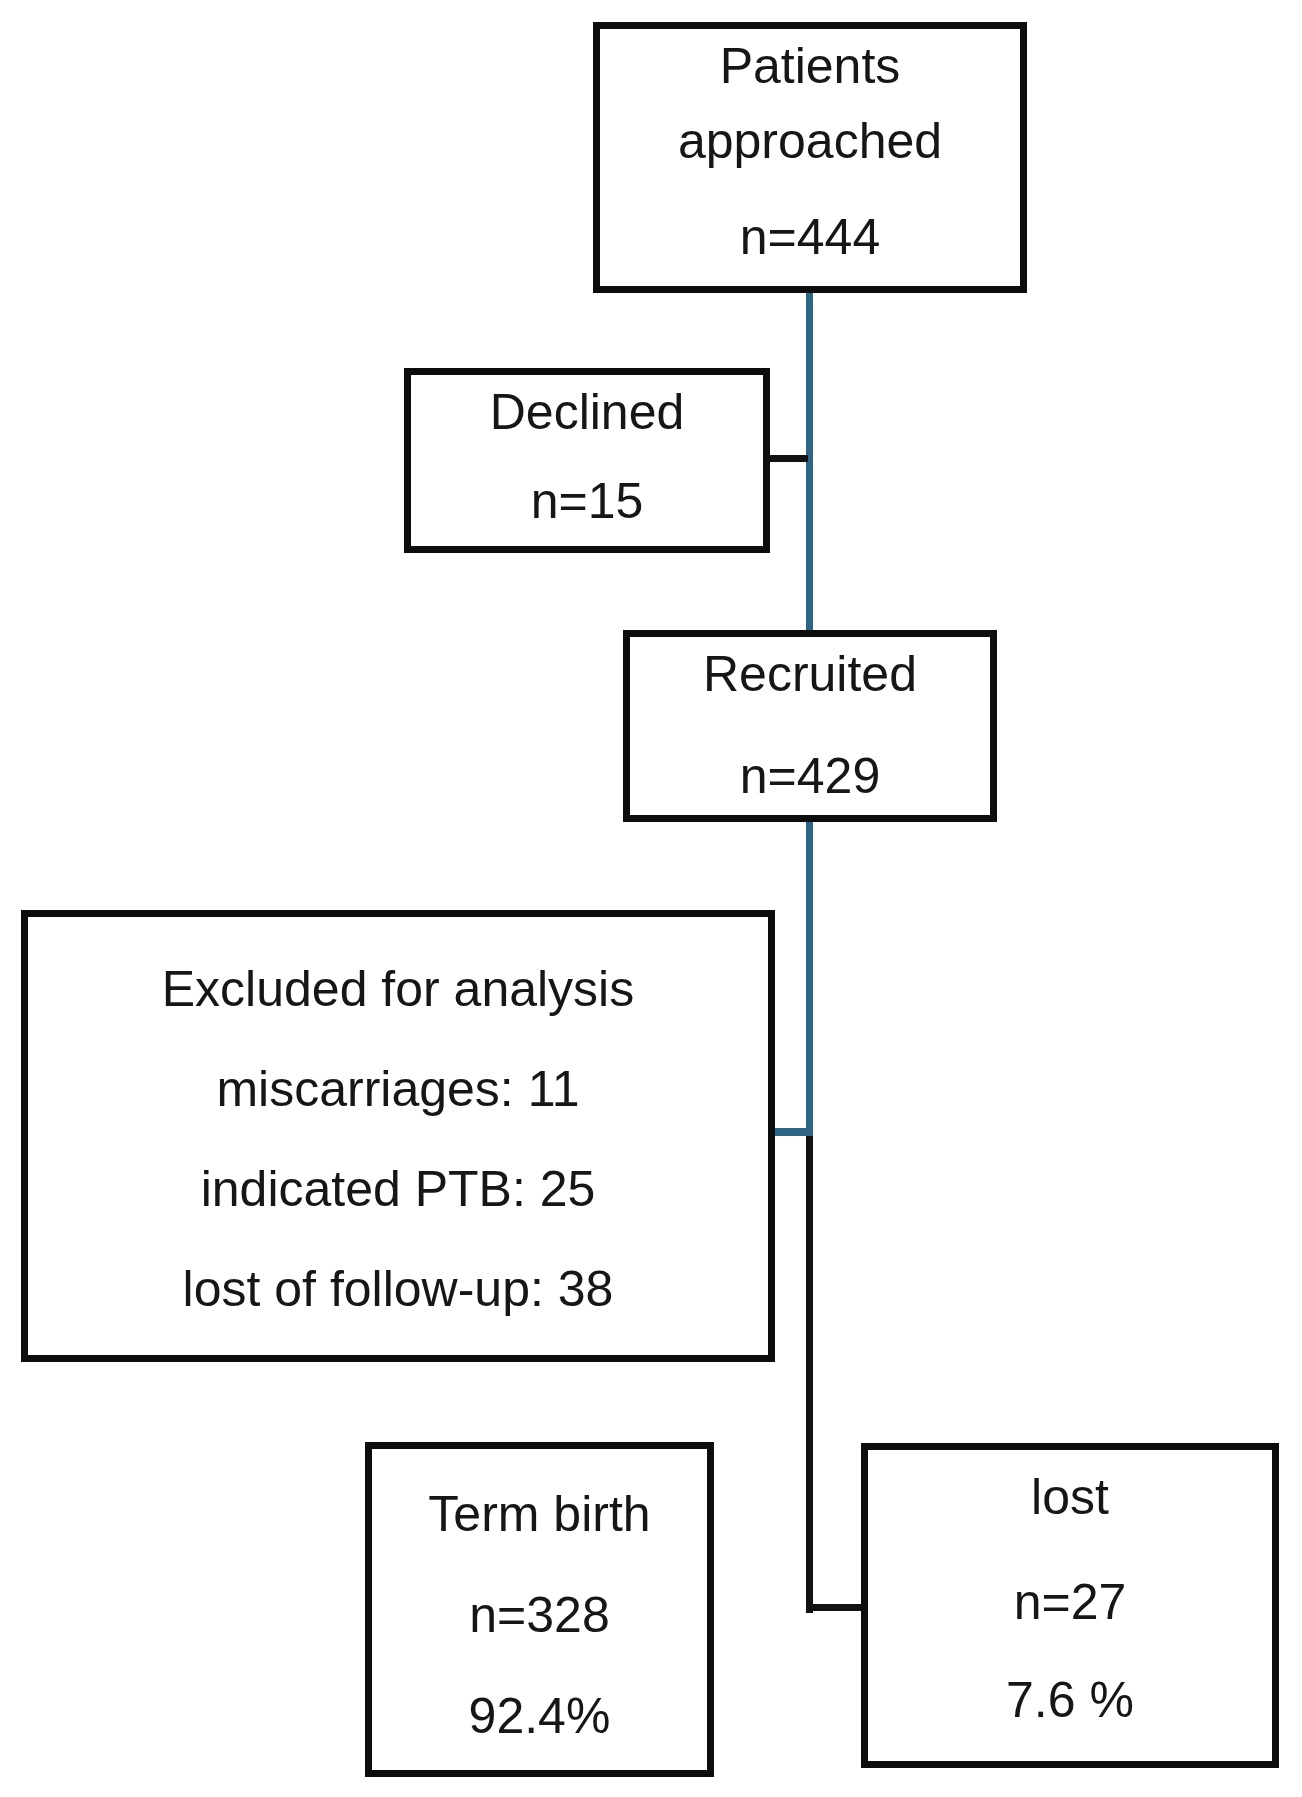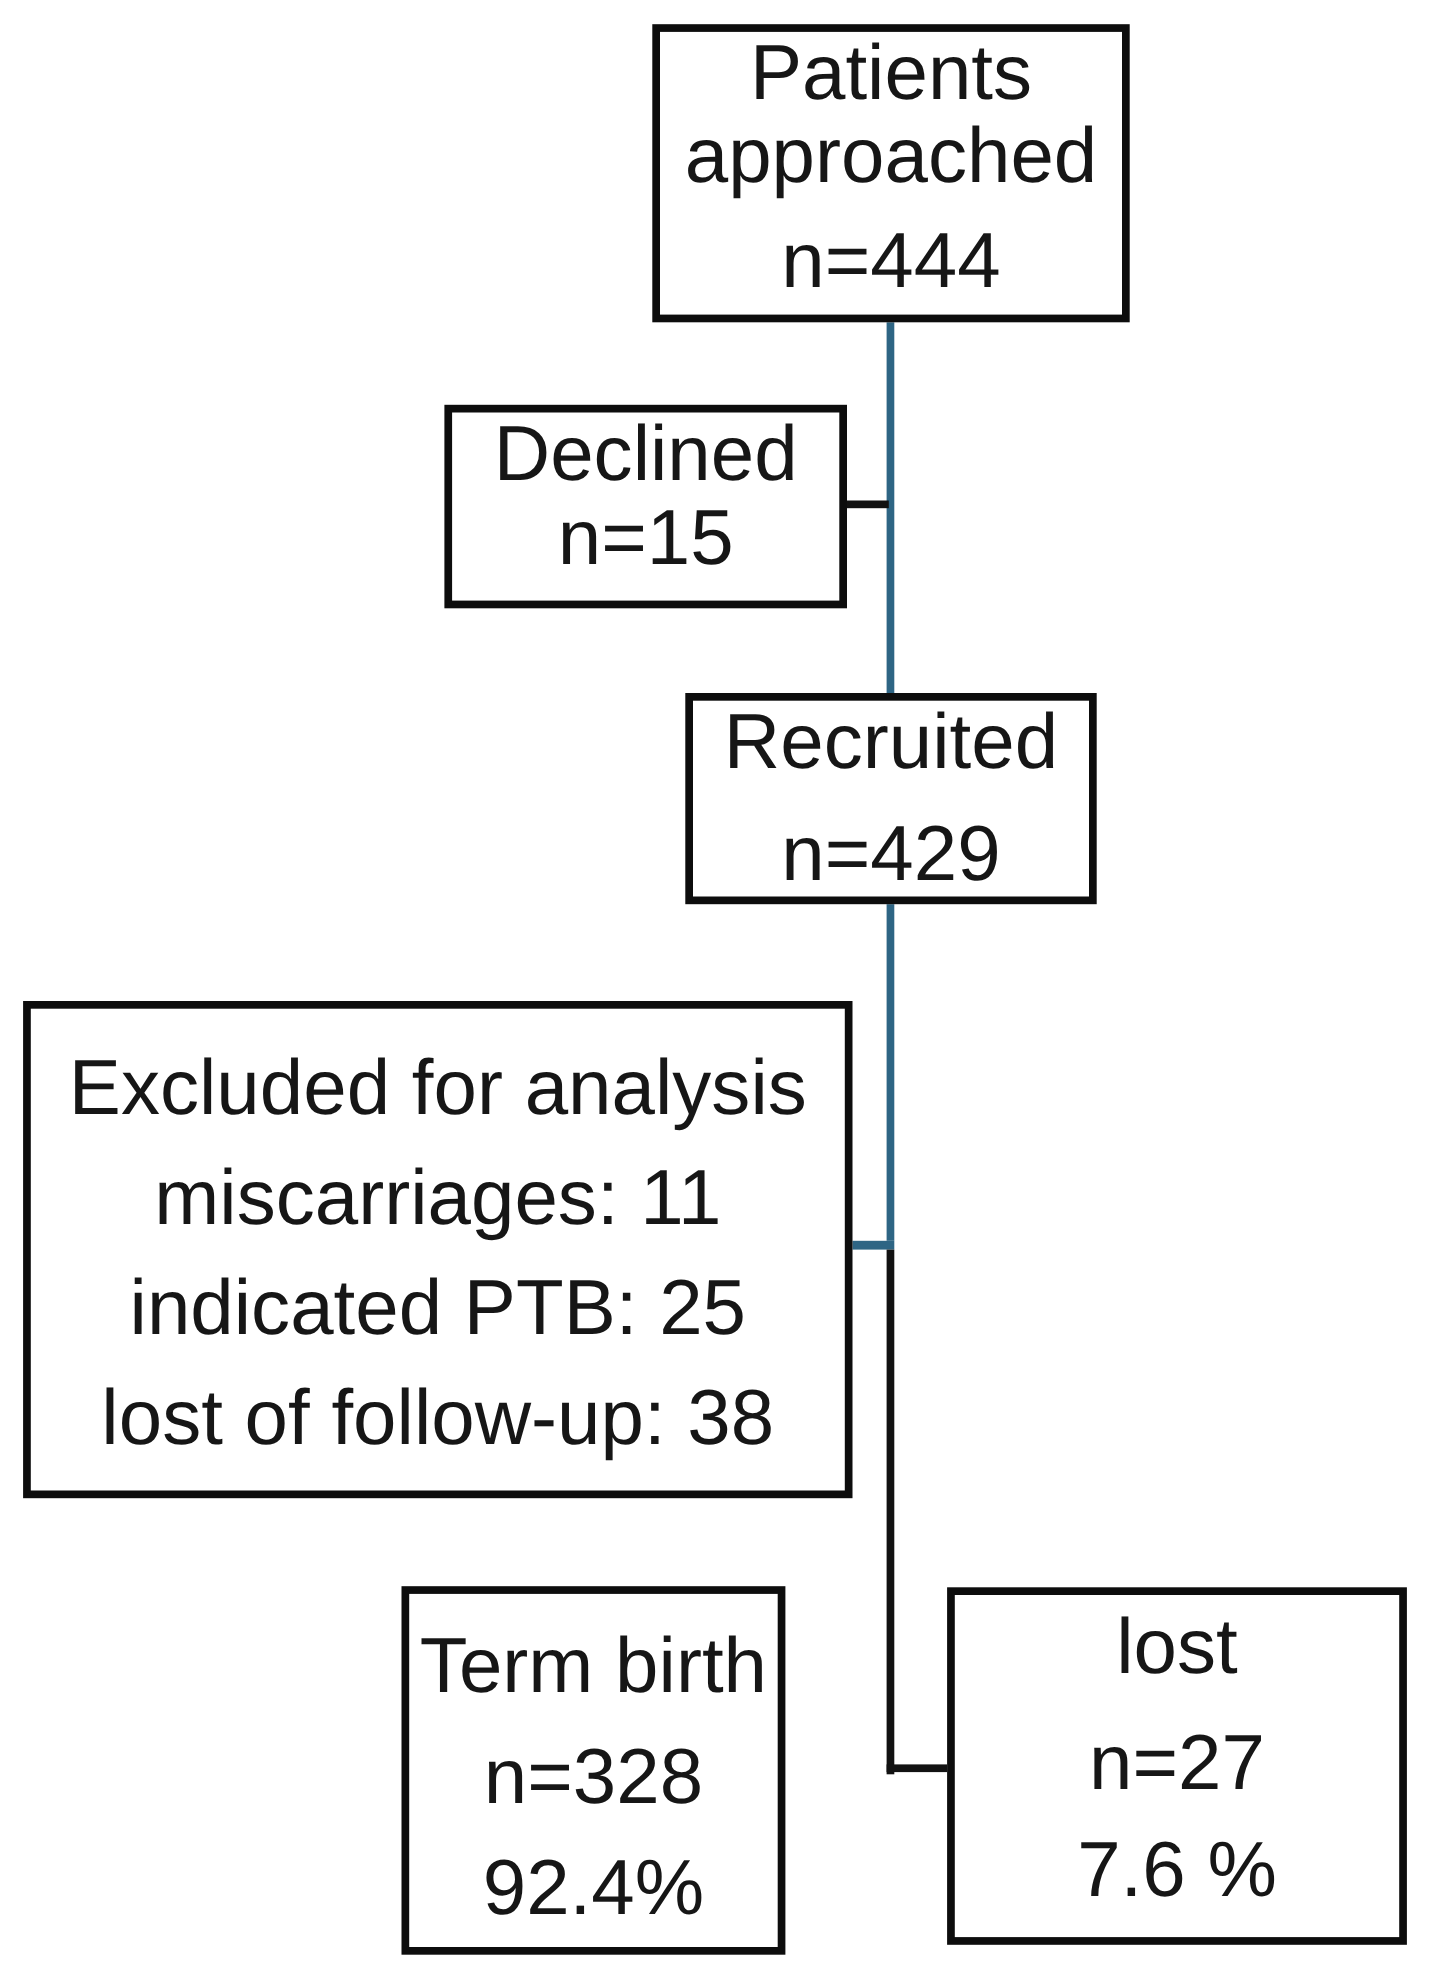--- a/index.html
+++ b/index.html
@@ -33,31 +33,31 @@
   
   .box {
     position: absolute;
     box-sizing: border-box;
     border: 7px solid #0d0d0d;
     background: #ffffff;
     display: flex;
     flex-direction: column;
     align-items: center;
     text-align: center;
-    font-size: 71px;
+    font-size: 50px;
     line-height: 75px;
     font-weight: 400;
   }
   .ln { white-space: nowrap; }
 
   #box-patients  { left: 593px;  top: 22px;   width: 434px; height: 271px; }
   #box-patients .count { margin-top: 21px; }
 
   #box-declined  { left: 404px;  top: 368px;  width: 366px; height: 185px; }
-  #box-declined .count { margin-top: 2px; }
+  #box-declined .count { margin-top: 14px; }
 
   #box-recruited { left: 623px;  top: 630px;  width: 374px; height: 192px; text-align: center; }
   #box-recruited .count { margin-top: 27px; }
 
   #box-excluded  { left: 21px;   top: 910px;  width: 754px; height: 452px; padding-top: 35px; }
   #box-excluded .item { margin-top: 25px; }
 
   #box-term      { left: 365px;  top: 1442px; width: 349px; height: 335px; padding-top: 28px; }
   #box-term .count, #box-term .percent { margin-top: 26px; }
 

